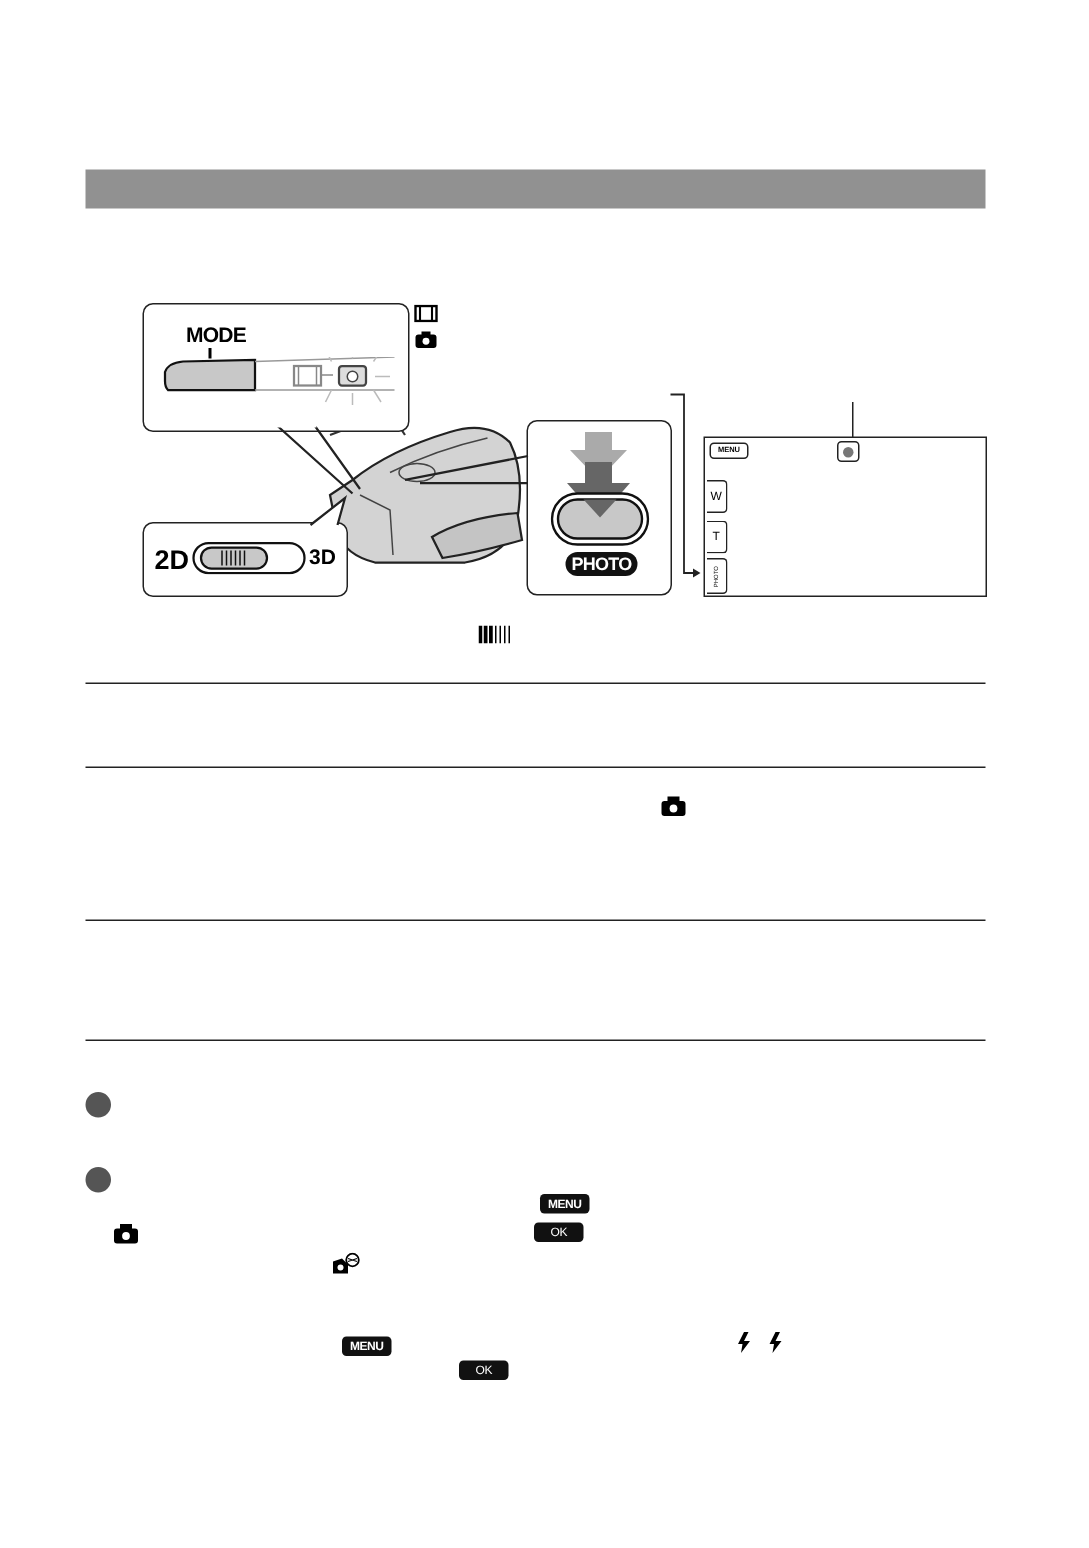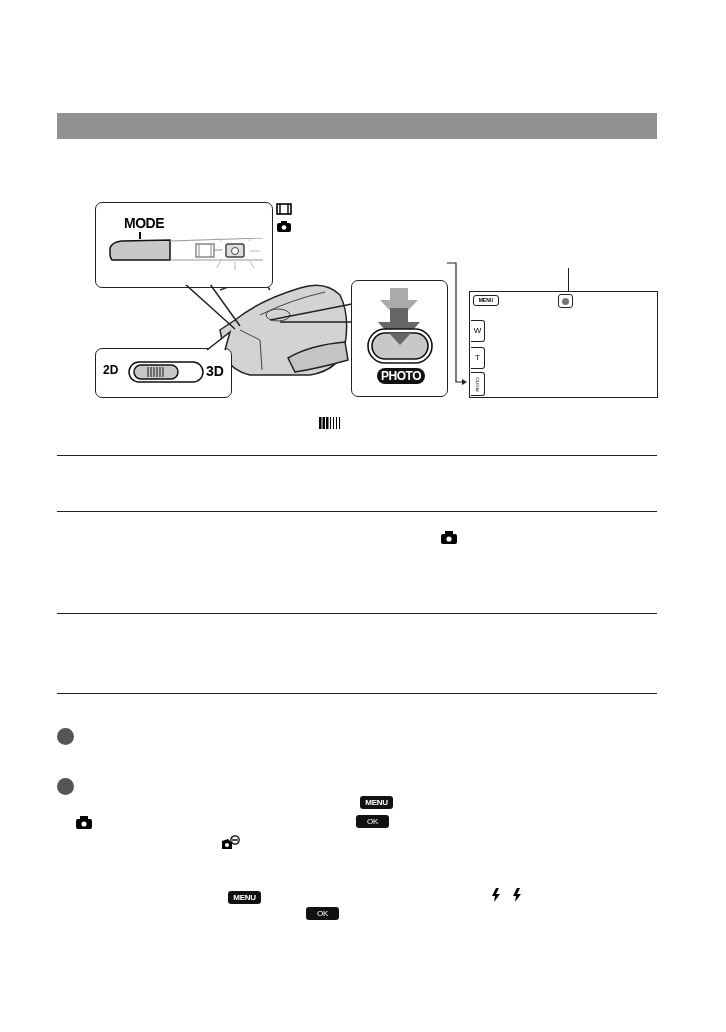--- a/index.html
+++ b/index.html
@@ -69,21 +69,21 @@
   <svg class="abs" style="left:276px;top:220px;" width="16" height="13">
     <rect x="1" y="3" width="14" height="9" rx="2" fill="#000"></rect>
     <rect x="5" y="1" width="6" height="3" fill="#000"></rect>
     <circle cx="8" cy="7.5" r="2.3" fill="#fff"></circle>
   </svg>
 
   <div class="abs callout" style="left:95px;top:348px;width:135px;height:48px;"></div>
   <svg class="abs" style="left:205px;top:330px;" width="35" height="22">
     <path d="M2 20 L25 2 L20 20" stroke="#222" stroke-width="1.5" fill="#fff"></path>
   </svg>
-  <div class="abs" style="left:103px;top:363px;font-size:12px;font-weight:bold;">2D</div>
+  <div class="abs" style="left:103px;top:363px;font-size:18px;font-weight:bold;">2D</div>
   <div class="abs" style="left:206px;top:363px;font-size:14px;font-weight:bold;text-align:center;">3D</div>
   <svg class="abs" style="left:128px;top:361px;" width="76" height="22">
     <rect x="1" y="1" width="74" height="20" rx="10" fill="#fff" stroke="#111" stroke-width="1.5"></rect>
     <rect x="6" y="4" width="44" height="14" rx="7" fill="#c8c8c8" stroke="#111" stroke-width="1.5"></rect>
     <g stroke="#111" stroke-width="1">
       <line x1="20" y1="6" x2="20" y2="16"></line>
         <line x1="23" y1="6" x2="23" y2="16"></line>
       <line x1="26" y1="6" x2="26" y2="16"></line>
         <line x1="29" y1="6" x2="29" y2="16"></line>
       <line x1="32" y1="6" x2="32" y2="16"></line>

